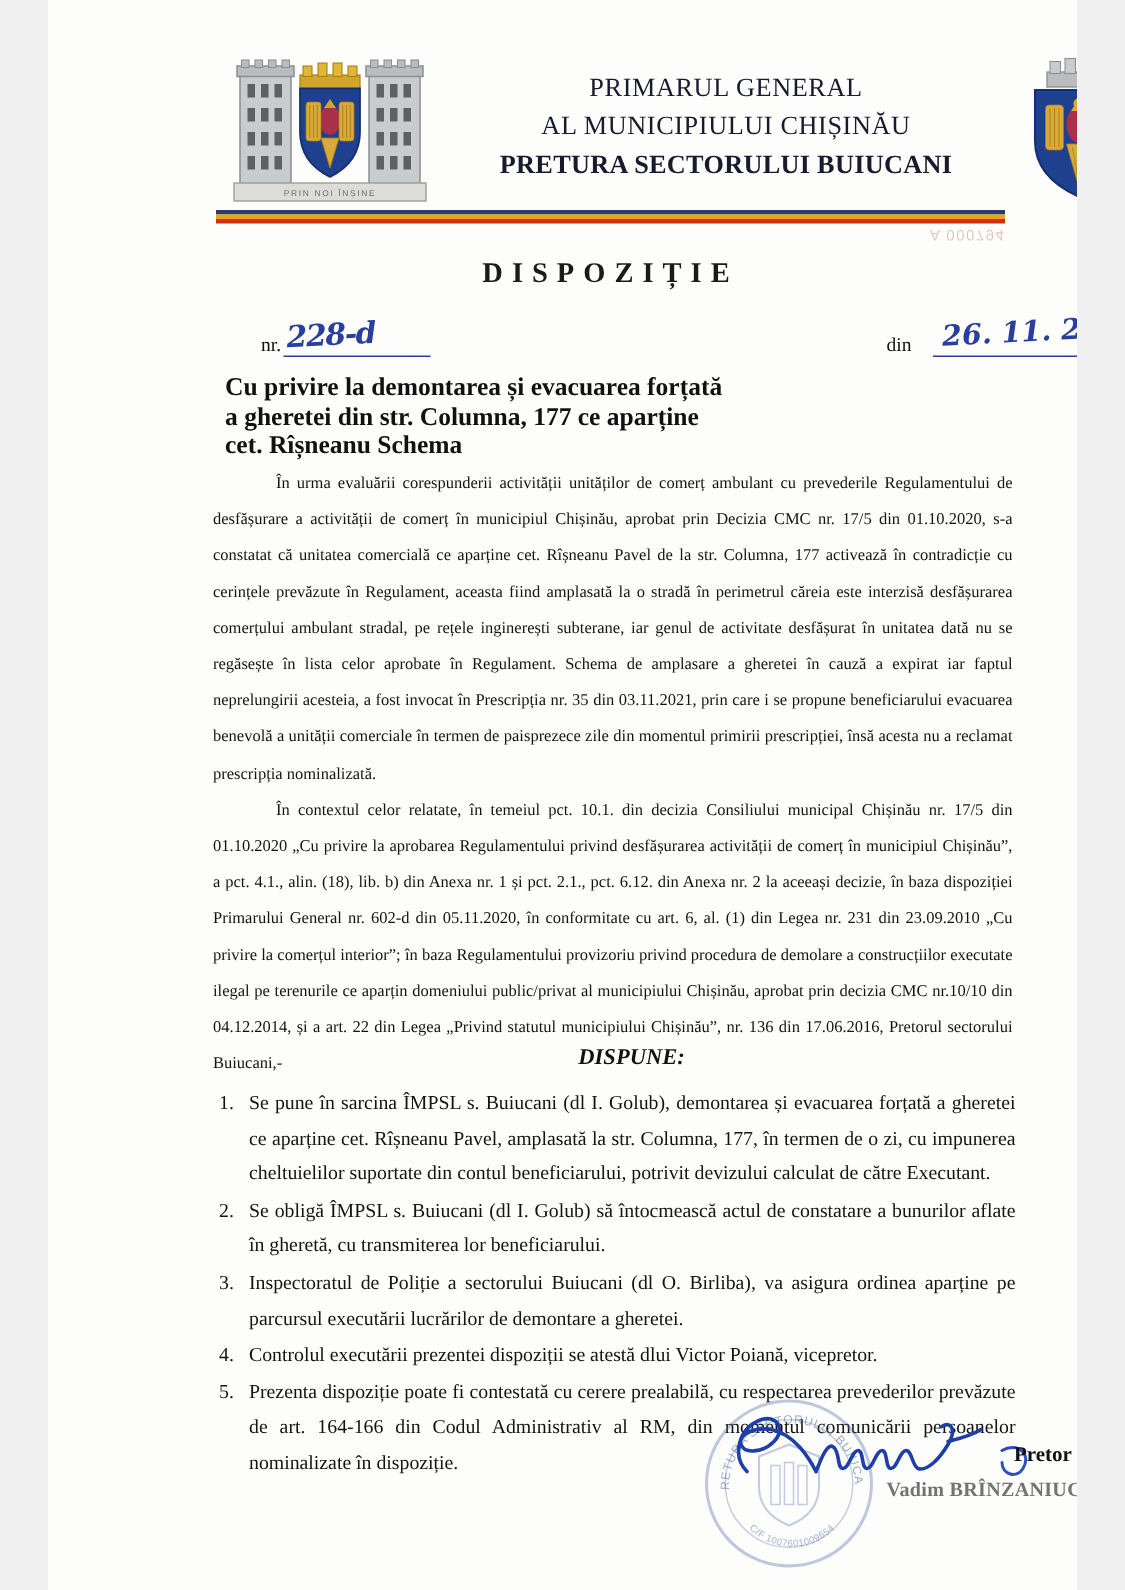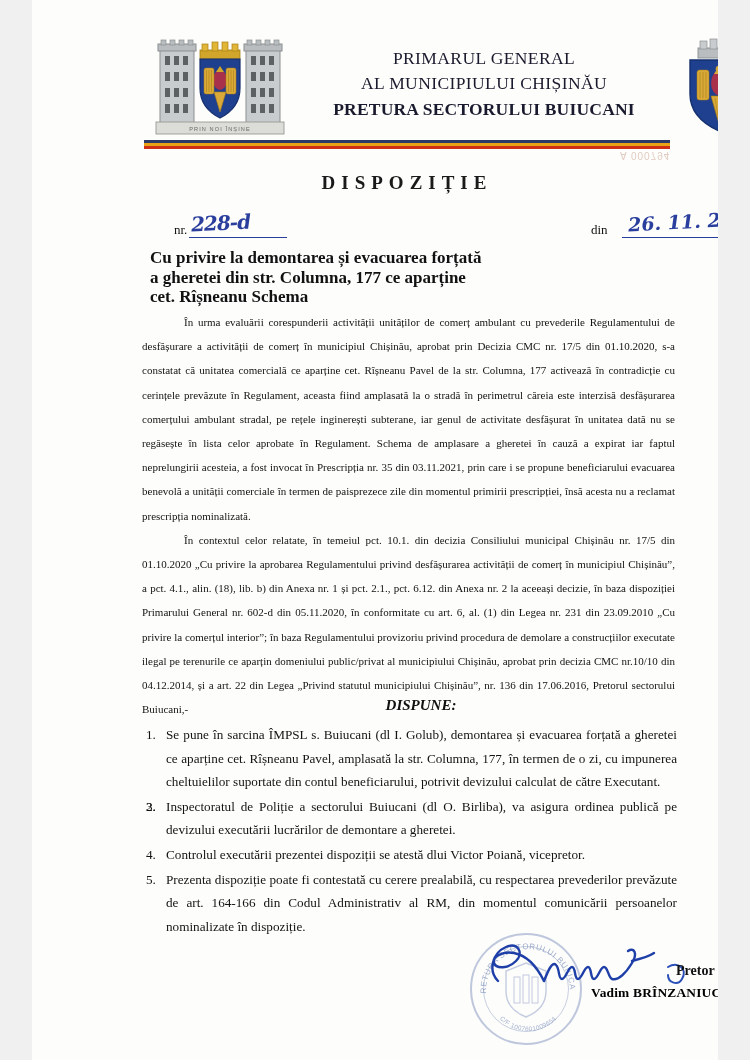--- a/index.html
+++ b/index.html
@@ -251,21 +251,21 @@
     font-weight: bold;
     color: #111;
   }
   .pretor-name {
     position: absolute;
     left: 139px;
     top: 60px;
     font-size: 13.4px;
     font-weight: bold;
     letter-spacing: 0.2px;
-    color: #000000;
+    color: #737373;
   }
 </style>
 </head>
 <body>
 
 <div class="page">
 
   <div class="header">
 
     <div class="emblem-left">
@@ -425,24 +425,25 @@
 
   <div class="dispune">DISPUNE:</div>
 
   <div class="orders">
     <div class="order-item">
       <span class="order-num">1.</span>
       <span>Se pune în sarcina ÎMPSL s. Buiucani (dl I. Golub), demontarea și evacuarea forțată a gheretei ce aparține cet. Rîșneanu Pavel,  amplasată la str. Columna, 177, în termen de o zi, cu impunerea cheltuielilor suportate din contul beneficiarului, potrivit devizului calculat de către Executant.</span>
     </div>
     <div class="order-item">
       <span class="order-num">2.</span>
+      <span>Se obligă ÎMPSL s. Buiucani (dl I. Golub) să întocmească actul de constatare a bunurilor aflate în gheretă, cu transmiterea lor beneficiarului.</span>
     </div>
     <div class="order-item">
       <span class="order-num">3.</span>
-      <span>Inspectoratul de Poliție a sectorului Buiucani (dl O. Birliba), va asigura ordinea publică pe devizului executării lucrărilor de demontare a gheretei.</span>
+      <span>Inspectoratul de Poliție a sectorului Buiucani (dl O. Birliba), va asigura ordinea aparține pe parcursul executării lucrărilor de demontare a gheretei.</span>
     </div>
     <div class="order-item">
       <span class="order-num">4.</span>
       <span>Controlul executării prezentei dispoziții se atestă dlui Victor Poiană, vicepretor.</span>
     </div>
     <div class="order-item">
       <span class="order-num">5.</span>
       <span>Prezenta dispoziție poate fi contestată cu cerere prealabilă, cu respectarea prevederilor prevăzute de art. 164-166 din Codul Administrativ al RM, din momentul comunicării persoanelor nominalizate în dispoziție.</span>
     </div>
   </div>

